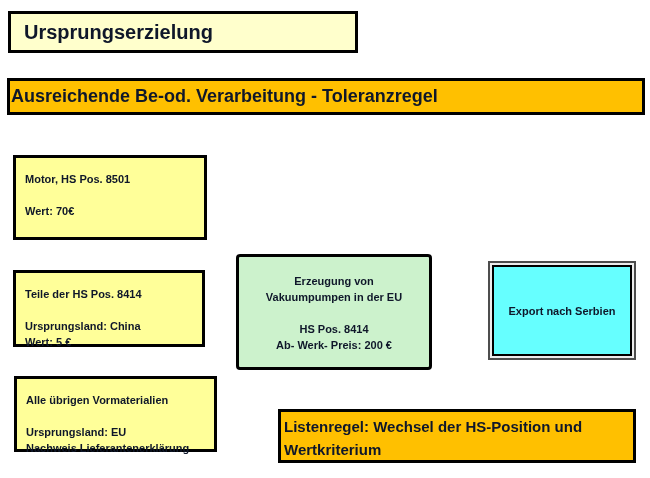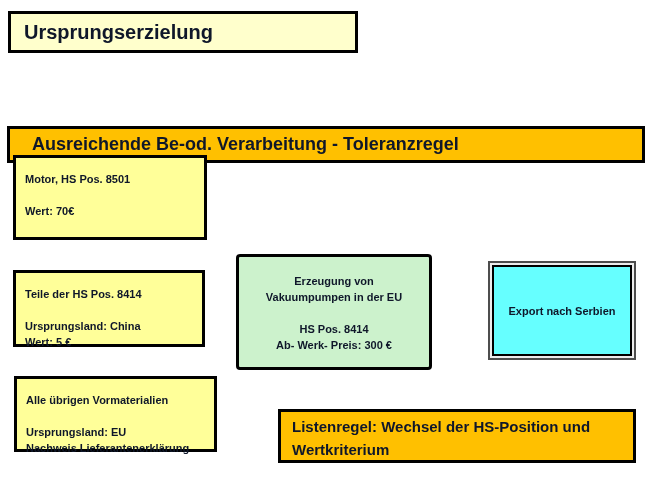--- a/index.html
+++ b/index.html
@@ -25,24 +25,23 @@
     padding-left: 13px;
     font-size: 20px;
     white-space: nowrap;
   }
 
   
   .banner {
     left: 7px; top: 78px; width: 638px; height: 37px;
     background: #FFC000;
     display: flex; align-items: center;
-    padding-left: 22px;
+    padding-left: 1px;
     font-size: 18px;
     white-space: nowrap;
-    margin-top: 48px;
   }
 
   
   .mat {
     background: #FFFF99;
     font-size: 11px;
     line-height: 16px;
     padding: 13px 4px 0 9px;
   }
   .mat div { white-space: nowrap; }
@@ -82,21 +81,21 @@
     text-align: center;
   }
   .export-inner div { white-space: nowrap; }
 
   
   .rule {
     left: 278px; top: 409px; width: 358px; height: 54px;
     background: #FFC000;
     font-size: 15px;
     line-height: 23px;
-    padding: 3px 6px 0 11px;
+    padding: 3px 6px 0 3px;
   }
   .rule div { white-space: nowrap; }
 </style>
 </head>
 <body>
 
 <div class="slide">
 
   <div class="abs bordered title-box">
     <span>Ursprungserzielung</span>
@@ -124,21 +123,21 @@
     <div class="gap"></div>
     <div>Ursprungsland: EU</div>
     <div>Nachweis Lieferantenerklärung</div>
   </div>
 
   <div class="abs bordered process">
     <div>Erzeugung von</div>
     <div>Vakuumpumpen in der EU</div>
     <div class="gap"></div>
     <div>HS Pos. 8414</div>
-    <div>Ab- Werk- Preis: 300 €</div>
+    <div>Ab- Werk- Preis: 200 €</div>
   </div>
 
   <div class="abs export-outer">
     <div class="export-inner">
       <div>Export nach Serbien</div>
     </div>
   </div>
 
   <div class="abs bordered rule">
     <div>Listenregel: Wechsel der HS-Position und</div>

